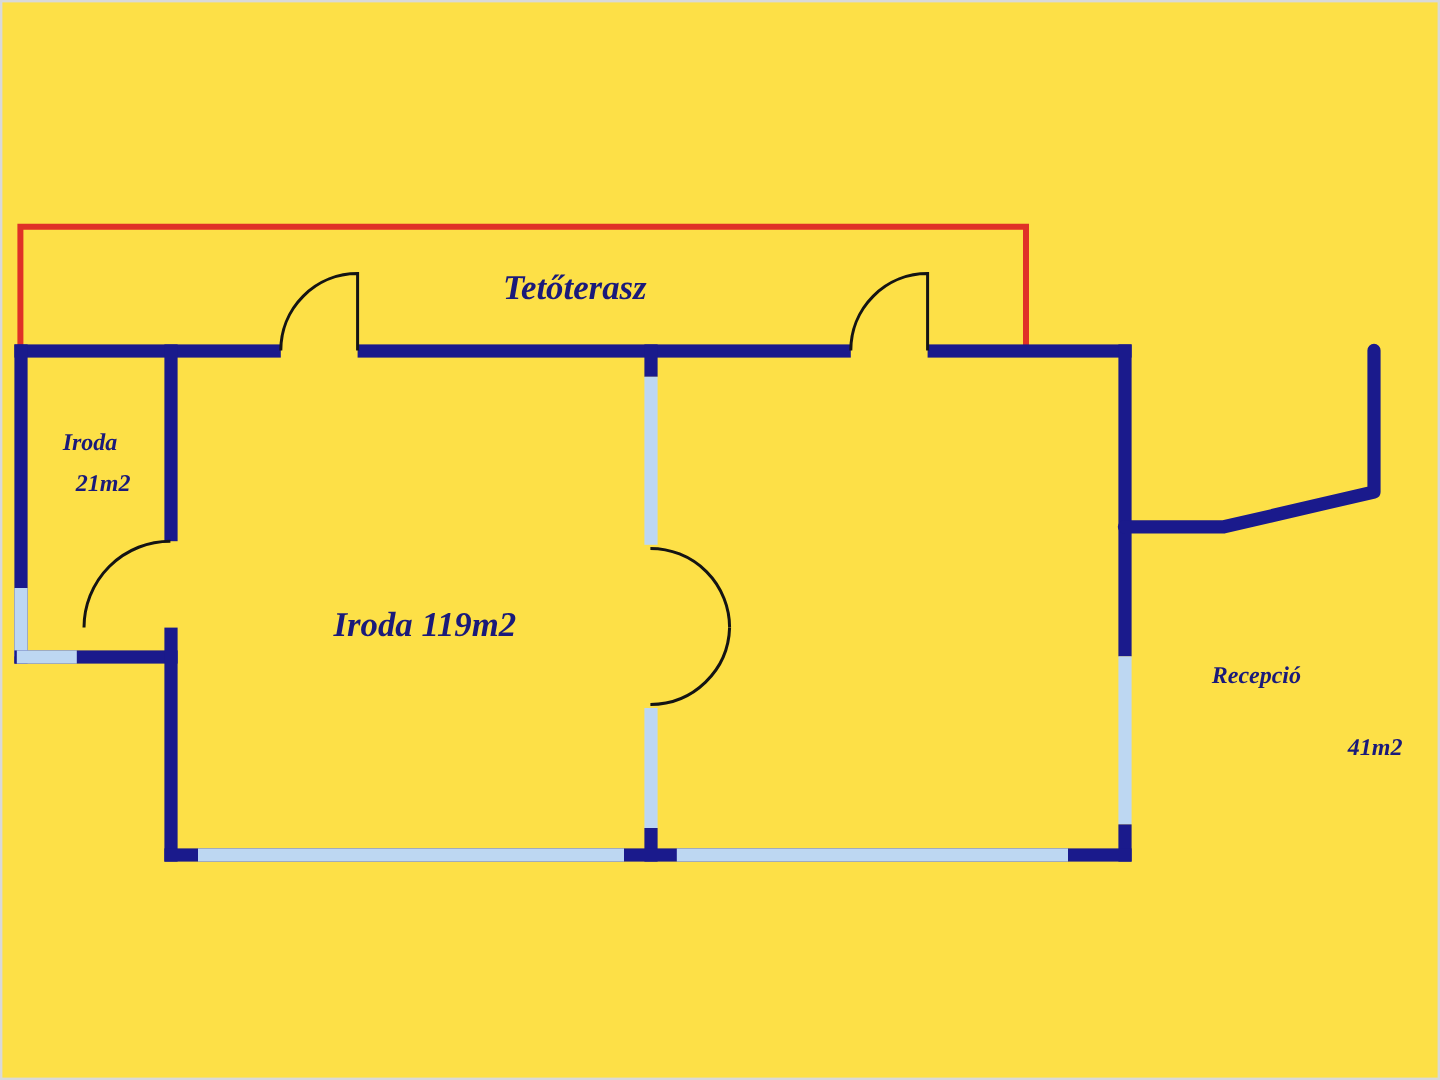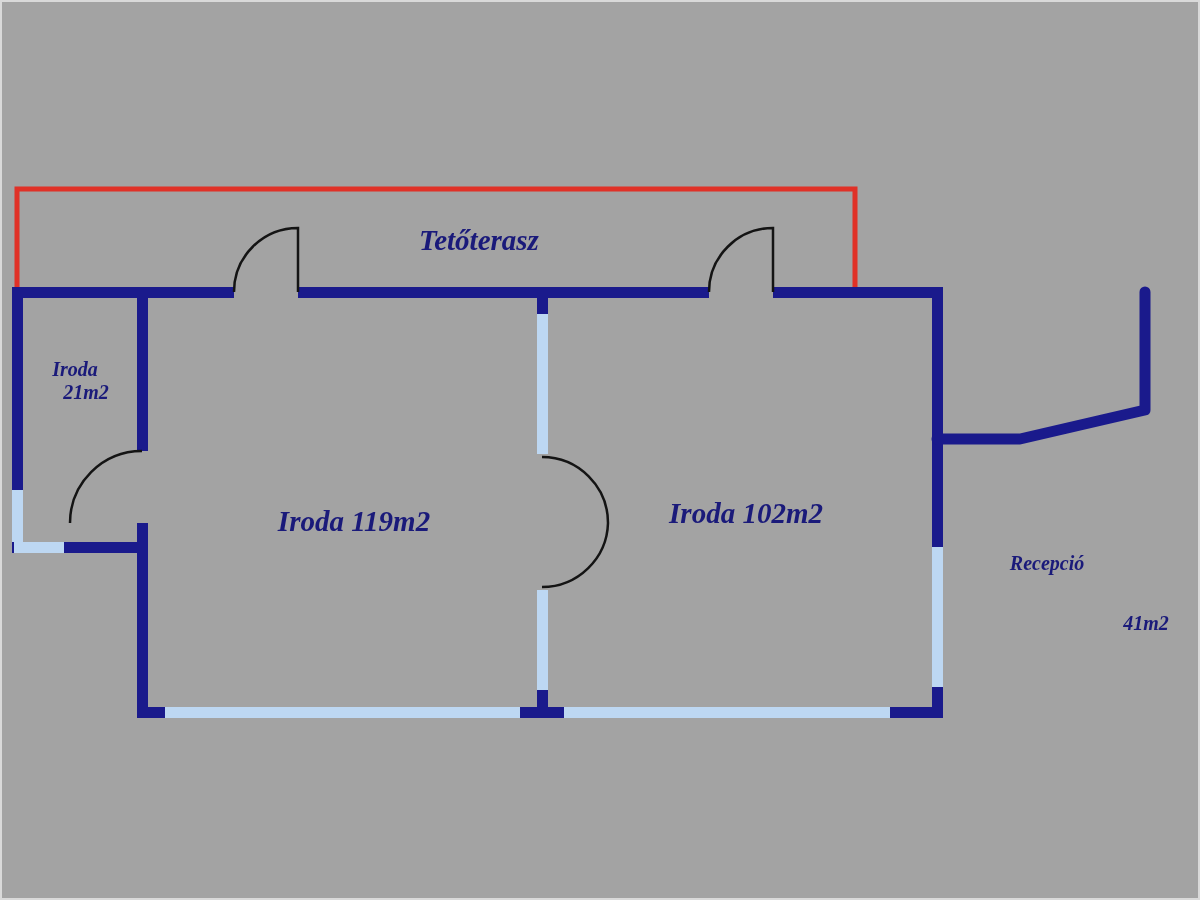--- a/index.html
+++ b/index.html
@@ -1,19 +1,19 @@
 <!DOCTYPE html>
 <html style="--wall: #1a1a8c; --window: #bdd7f2; --terrace: #e03127; --door: #141414; --text: #1a1a7a;"><head>
 <meta charset="utf-8">
 <style>
   html,body{margin:0;padding:0;background:#fff;}
   .canvas{
     position:relative;
     width:1200px;height:900px;
-    background:#a3a3a3;
+    background:#fde047;
     border:2px solid #d9d9d9;
     box-sizing:border-box;
     overflow:hidden;
     font-family:"Liberation Serif", serif;
   }
   svg.plan{position:absolute;left:0;top:0;width:1200px;height:900px;}
   .wall{fill:var(--wall,#1a1a8c);}
   .window{fill:var(--window,#bdd7f2);}
   .terrace-line{stroke:var(--terrace,#e03127);stroke-width:5;fill:none;}
   .door-arc{stroke:var(--door,#141414);stroke-width:2.5;fill:none;}
@@ -70,22 +70,21 @@
     <path class="door-arc" d="M 232 290 A 64 64 0 0 1 296 226 L 296 290"></path>
     <path class="door-arc" d="M 707 290 A 64 64 0 0 1 771 226 L 771 290"></path>
     <path class="door-arc" d="M 68 521 A 72 72 0 0 1 140 449"></path>
     <path class="door-arc" d="M 540 455 A 66 66 0 0 1 606 521"></path>
     <path class="door-arc" d="M 540 585 A 66 66 0 0 0 606 521"></path>
   </svg>
 
   <div class="label" style="left:477px;top:239px;">Tetőterasz</div>
 
   <div class="label small" style="left:73px;top:367px;">Iroda</div>
-  <div class="label small" style="left:84px;top:390px;text-align:center;">21m2</div>
+  <div class="label small" style="left:84px;top:401px;text-align:center;">21m2</div>
 
   <div class="label" style="left:352px;top:520px;font-style:italic;">Iroda 119m2</div>
 
-  <div class="label" style="left:744px;top:512px;">Iroda 102m2</div>
 
   <div class="label small" style="left:1045px;top:561px;">Recepció</div>
   <div class="label small" style="left:1144px;top:621px;">41m2</div>
 
 </div>
 
 </body></html>

